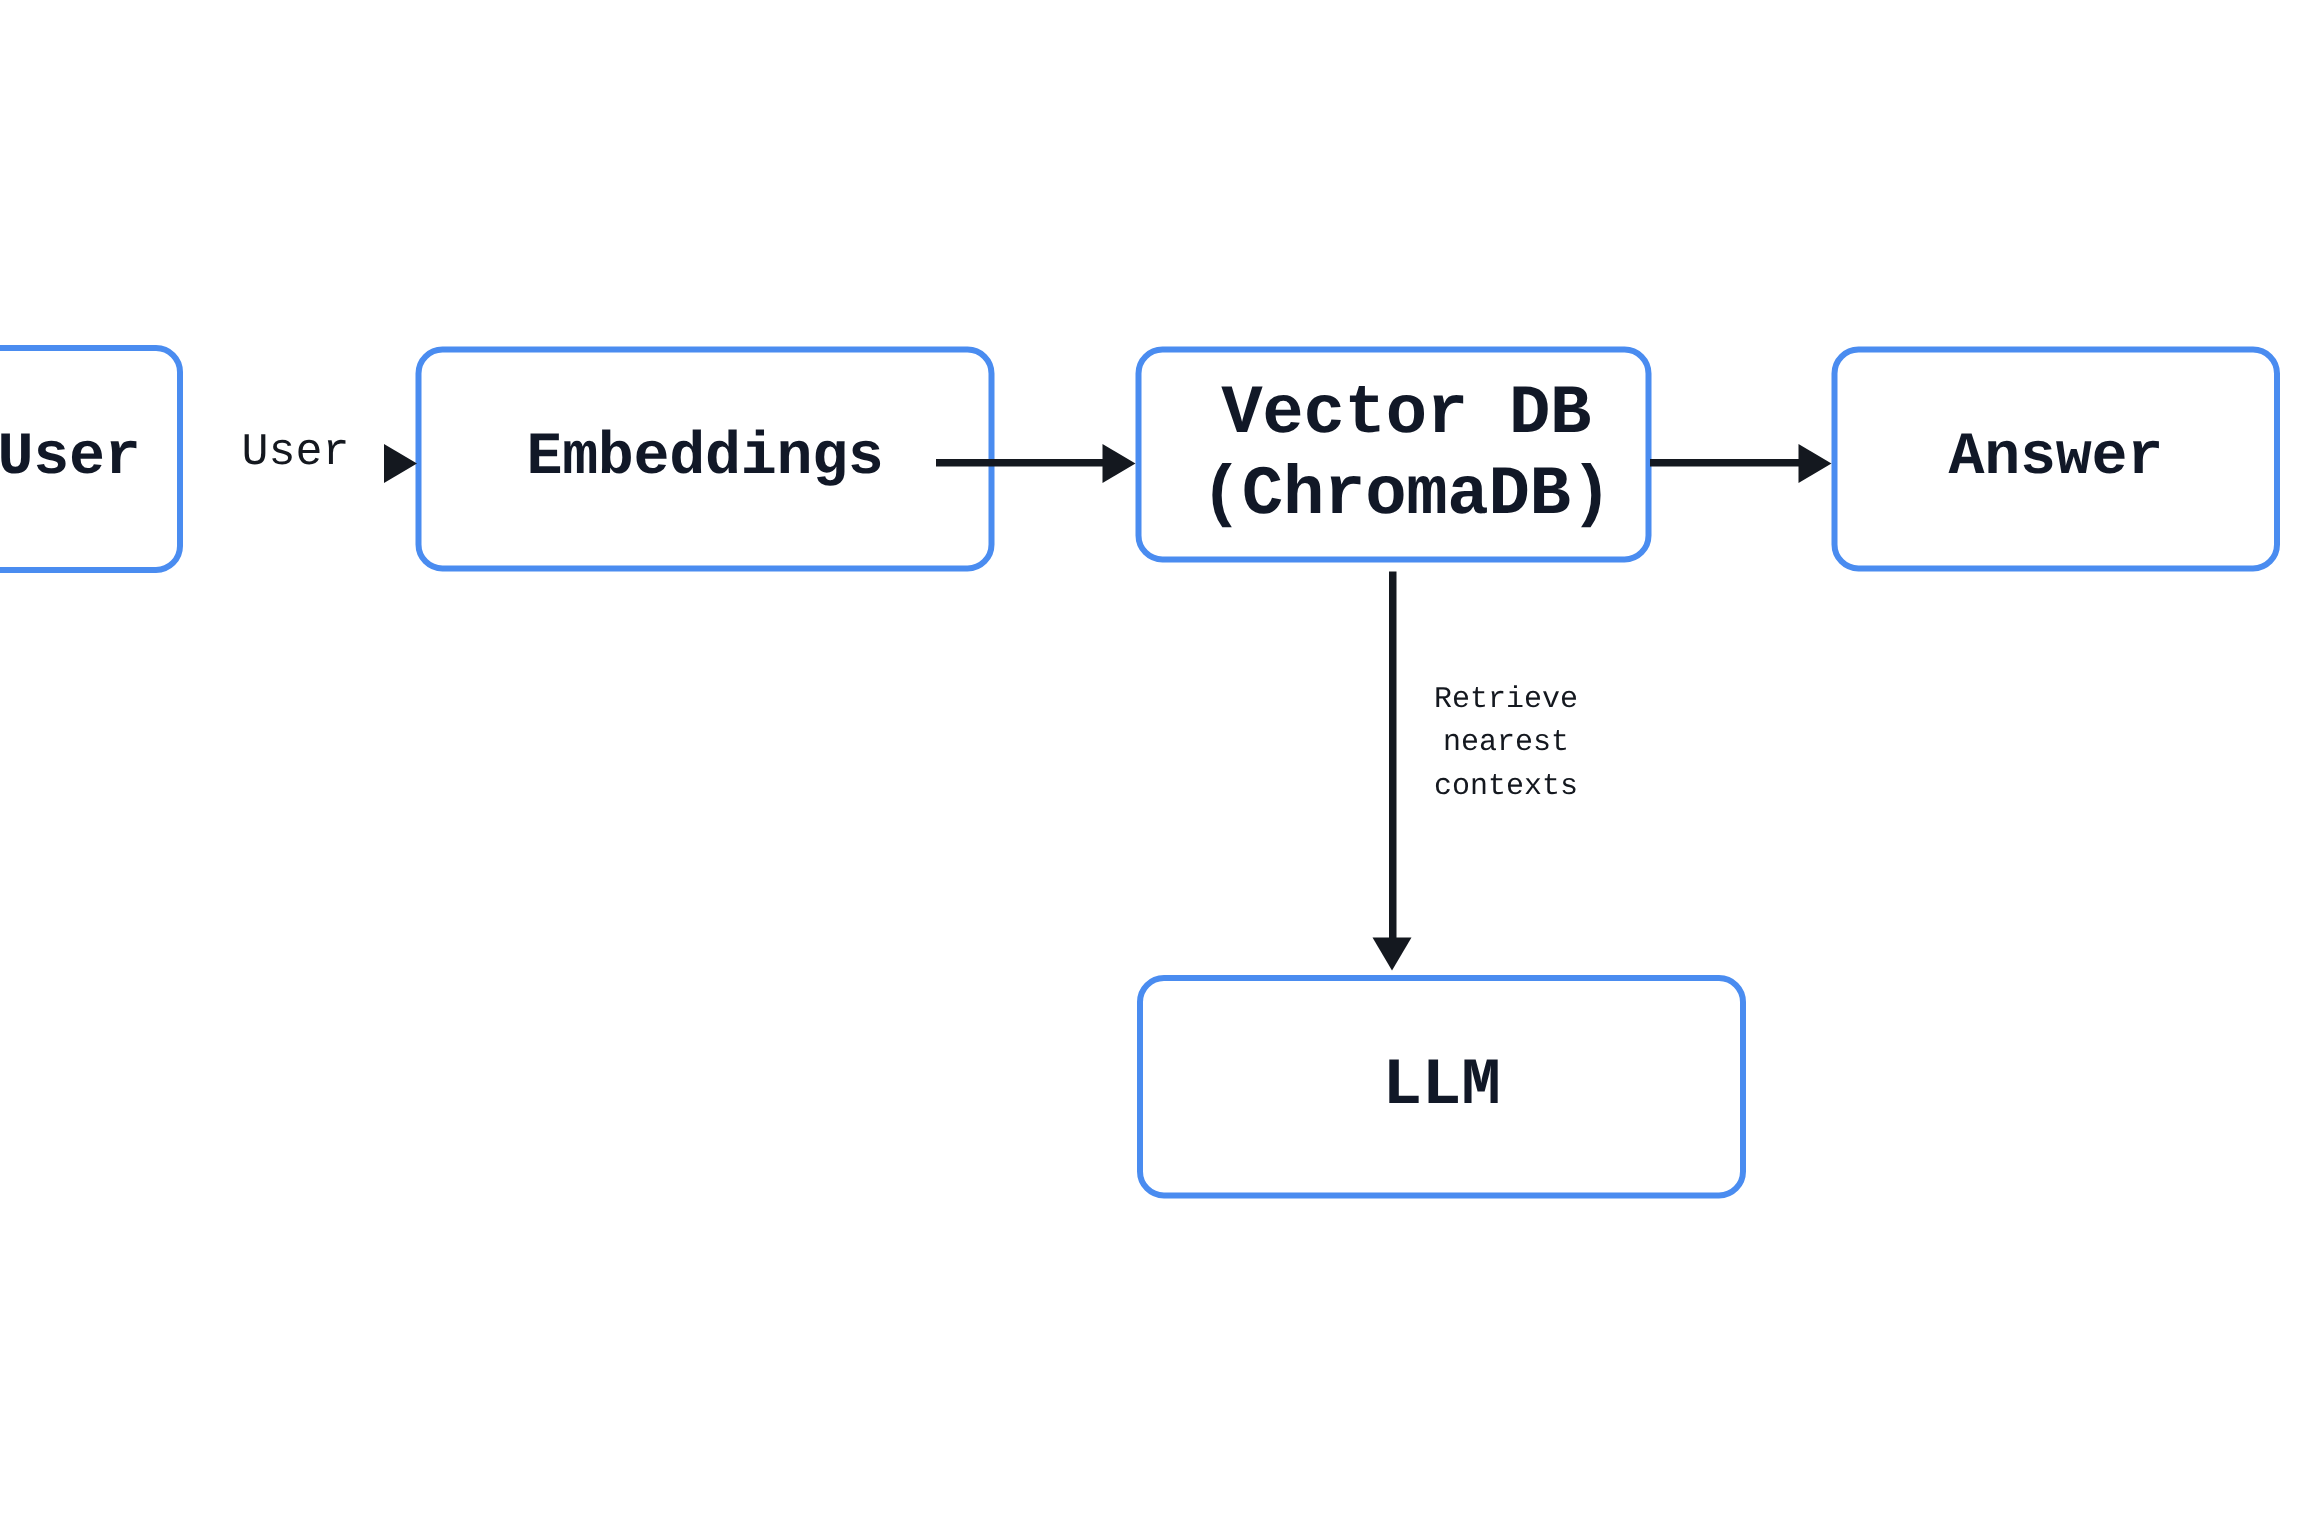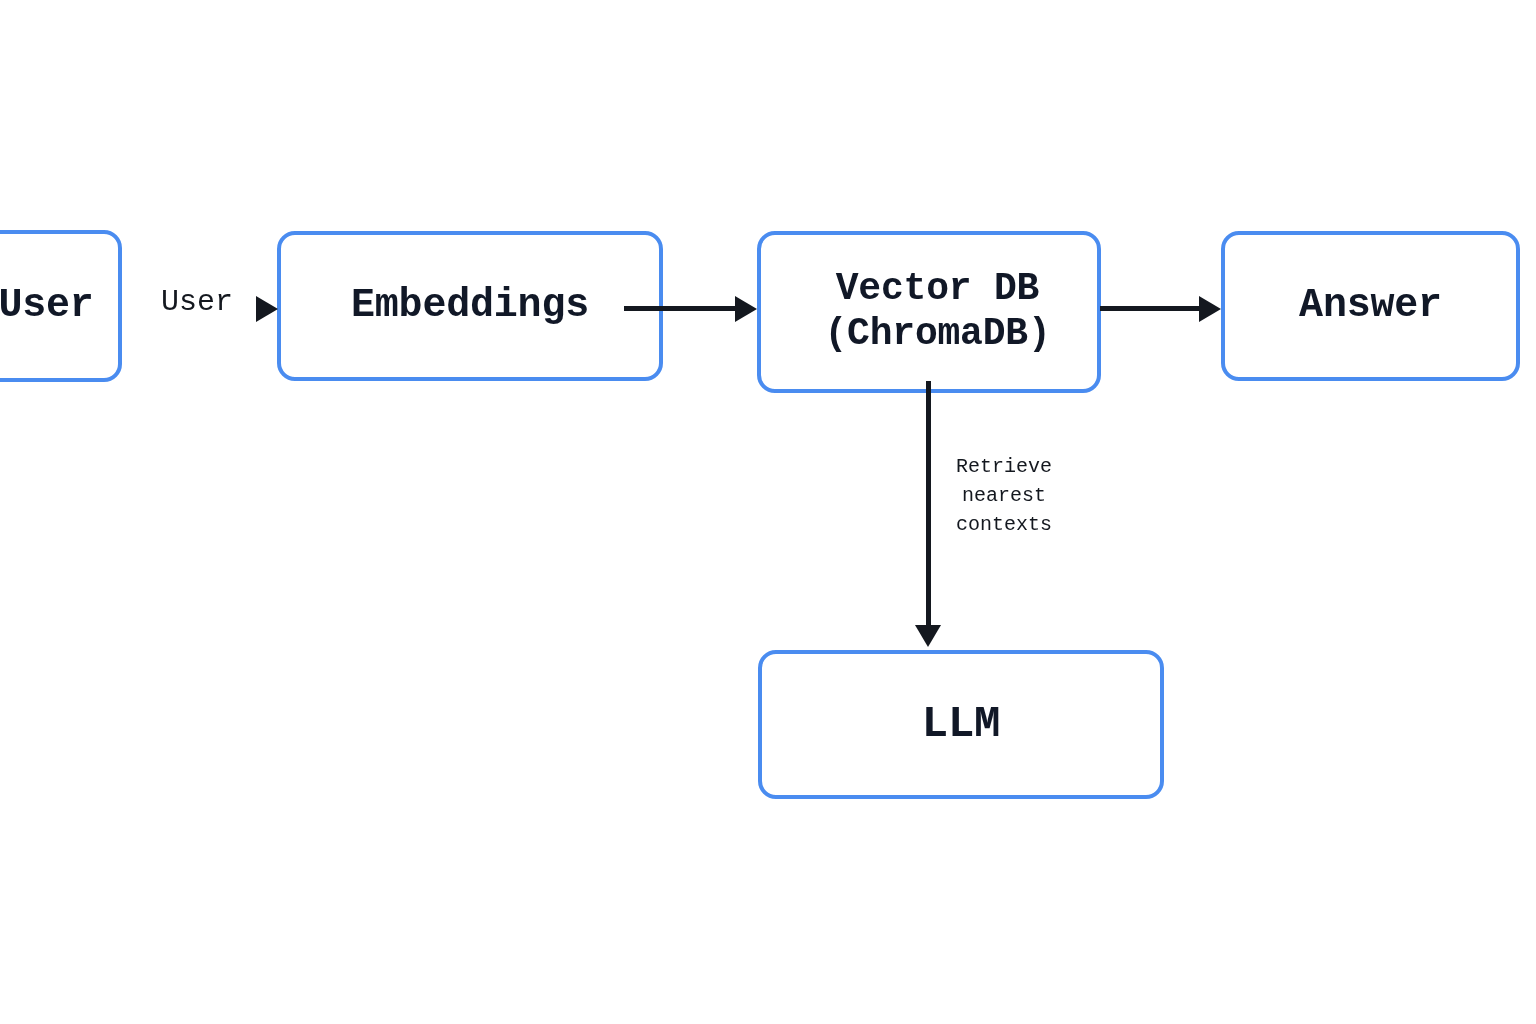--- a/index.html
+++ b/index.html
@@ -38,21 +38,21 @@
     user-select: none;
   }
   .node .node-label {
     display: block;
     white-space: pre-line;
   }
 
   
   #node-user      { left: -34px;  top: 230px; width: 156px; height: 152px; font-size: 40px; }
   #node-embeddings{ left: 277px;  top: 231px; width: 386px; height: 150px; font-size: 40px; }
-  #node-vectordb  { left: 757px;  top: 231px; width: 344px; height: 162px; font-size: 38px; padding-left: 17px; }
+  #node-vectordb  { left: 757px;  top: 231px; width: 344px; height: 144px; font-size: 46px; padding-left: 17px; }
   #node-answer    { left: 1221px; top: 231px; width: 299px; height: 150px; font-size: 40px; }
   #node-llm       { left: 758px;  top: 650px; width: 406px; height: 149px; font-size: 44px; }
 
   #node-user .node-label { padding-left: 4px; }
 
   
   .edge {
     position: absolute;
     background: #14181f;
   }

